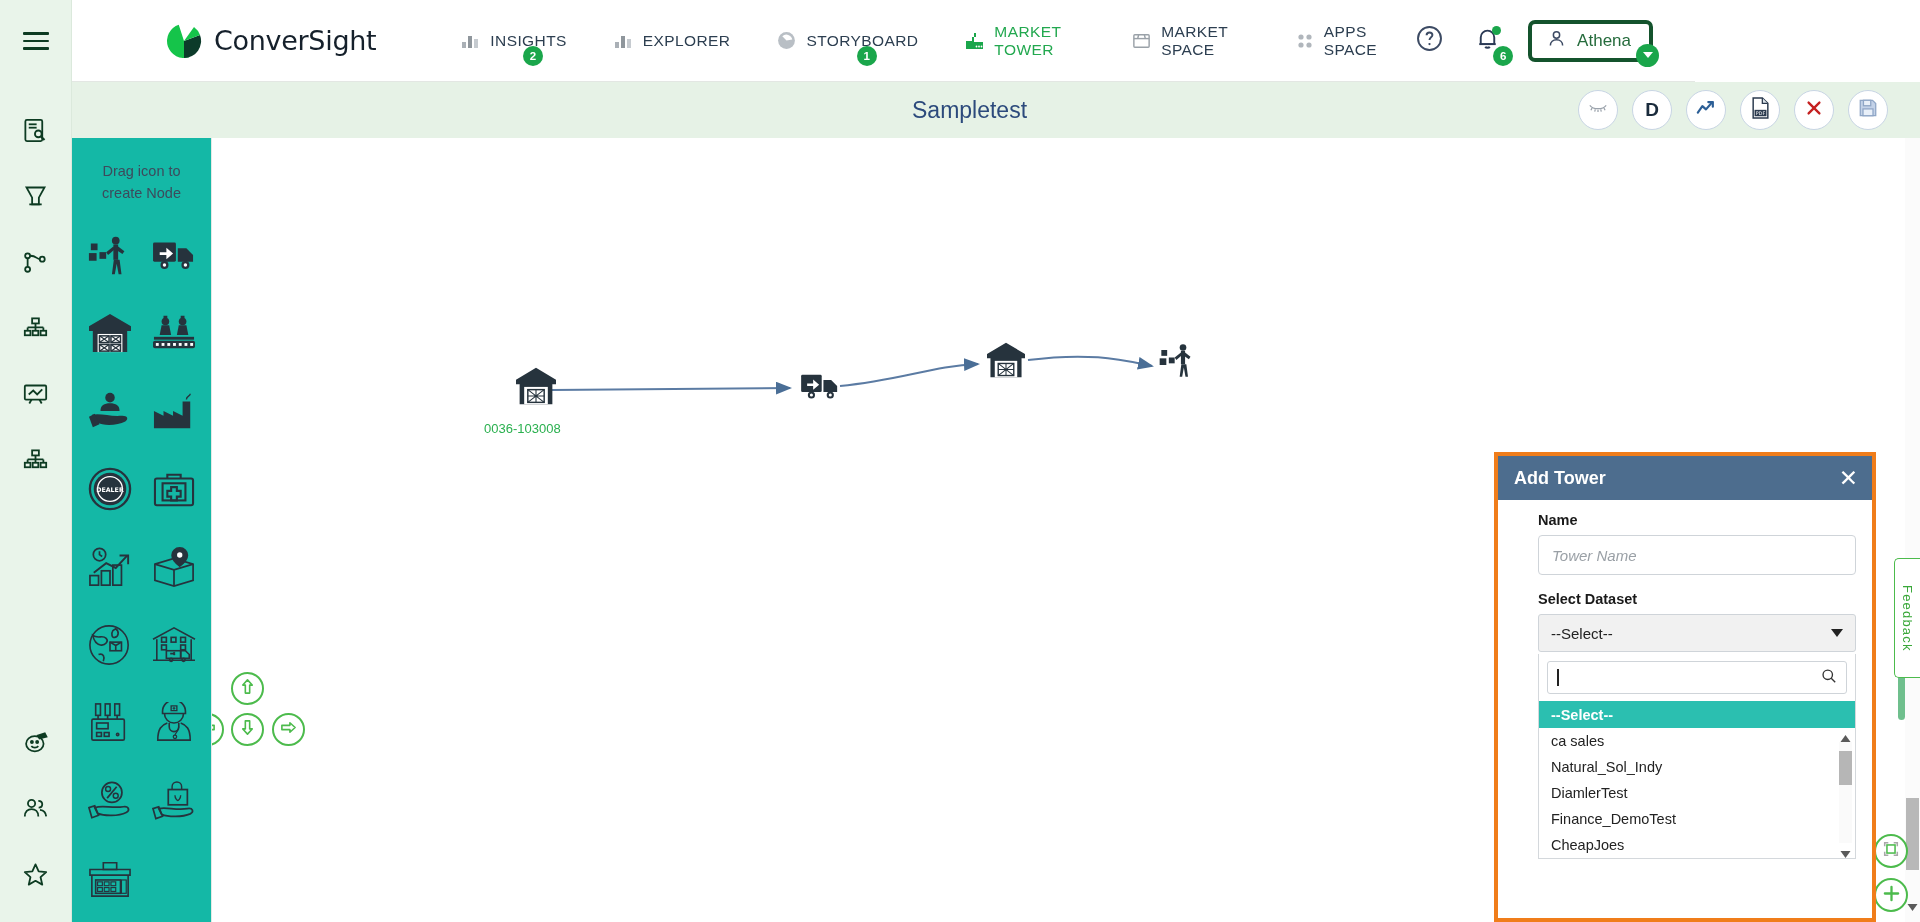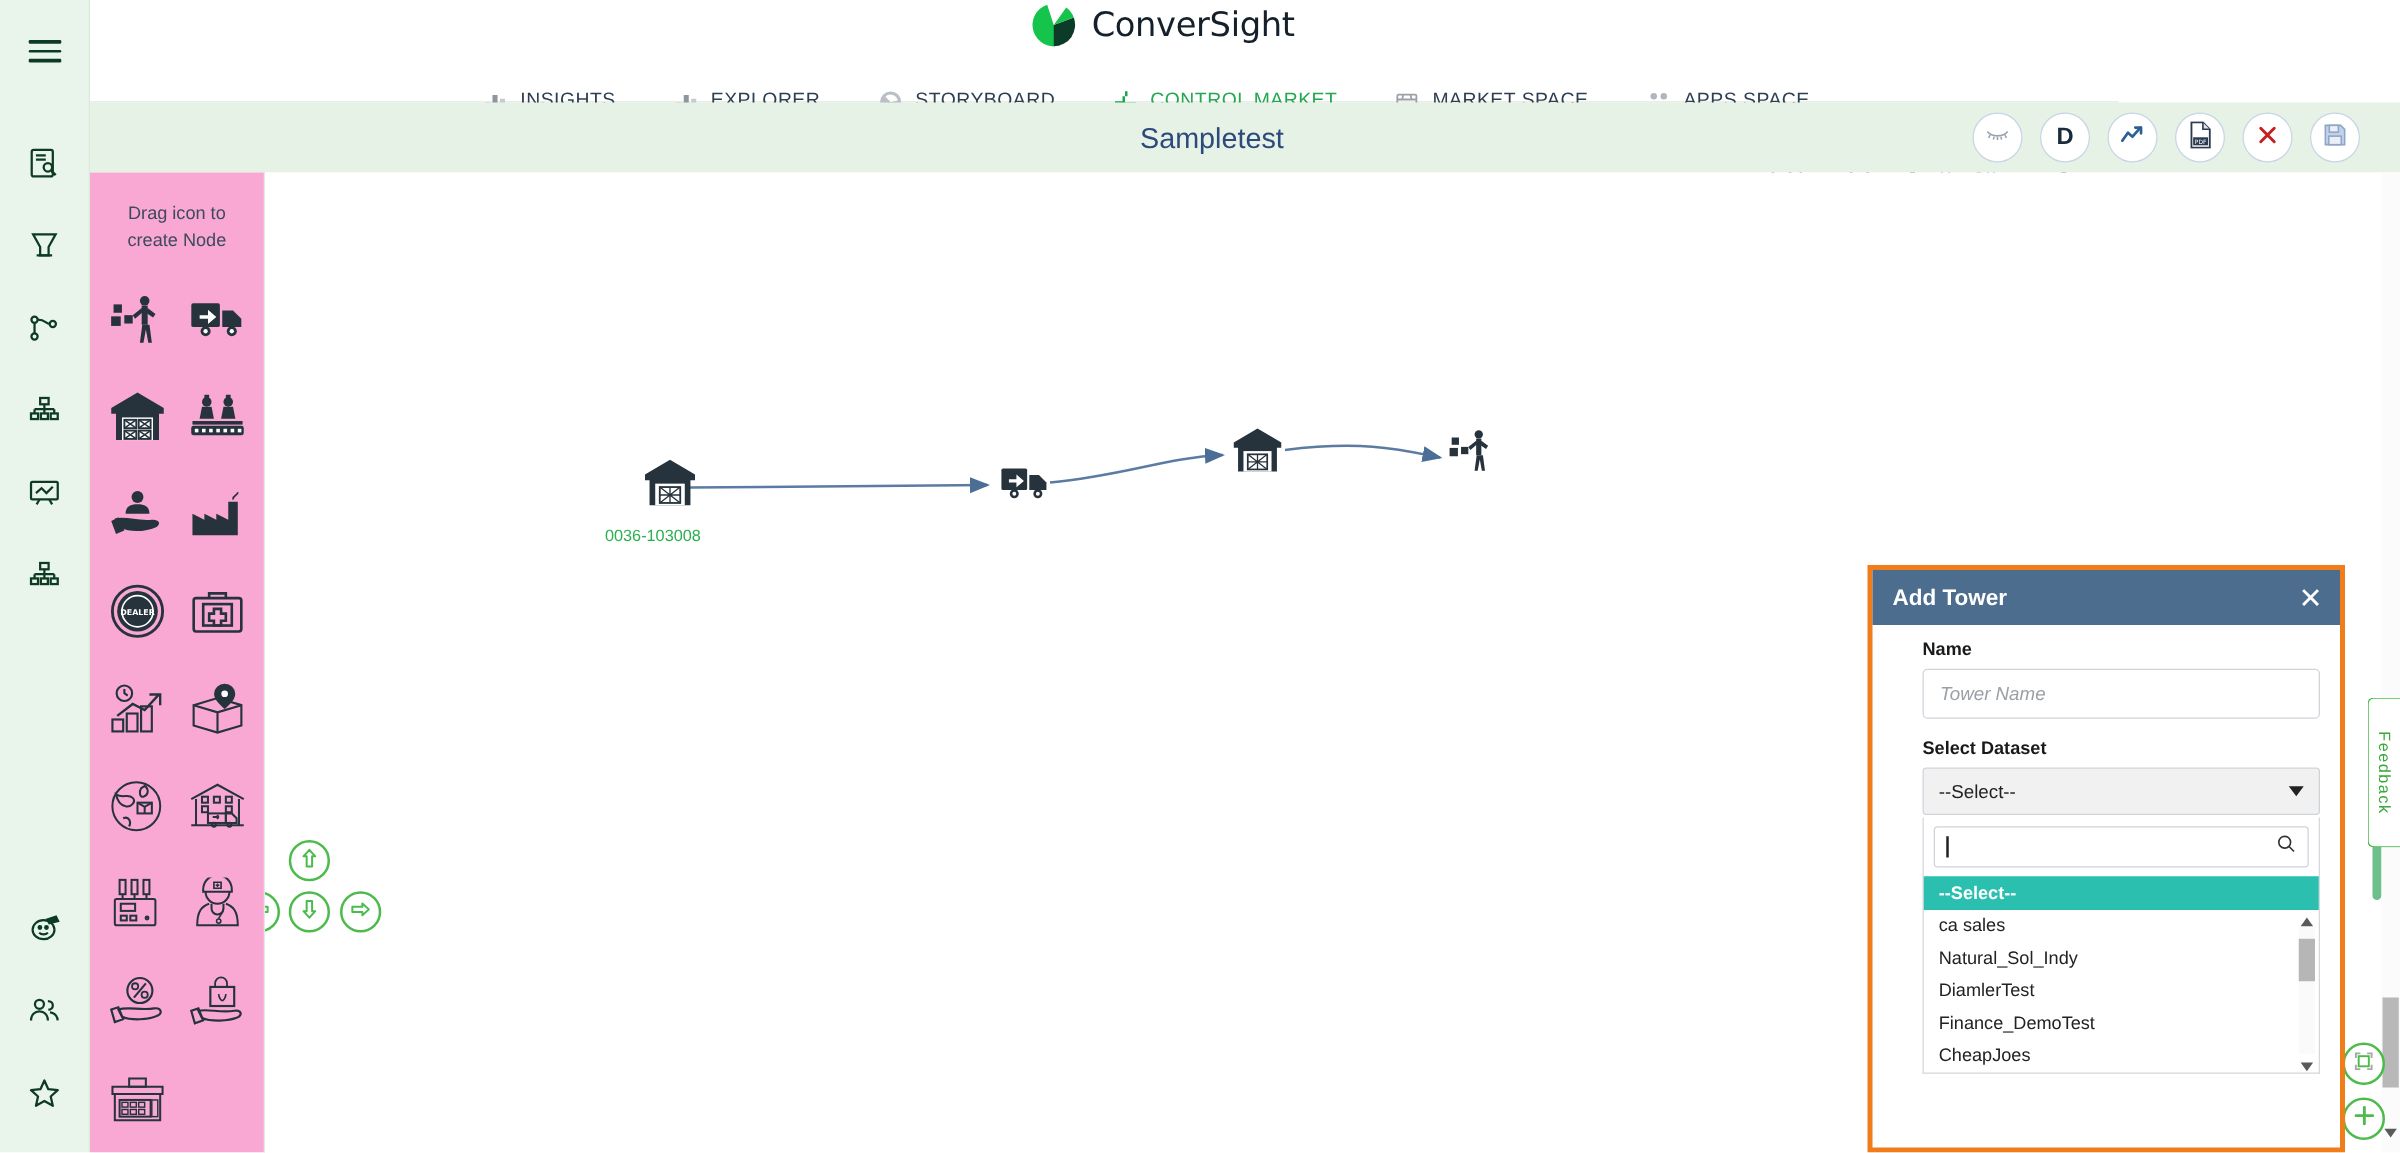--- a/index.html
+++ b/index.html
@@ -27,21 +27,21 @@
   .rail-icons { margin-top: 28px; display: flex; flex-direction: column; align-items: center; gap: 26px; width: 100%; }
   .rail-icon { width: 40px; height: 40px; display: flex; align-items: center; justify-content: center; cursor: pointer; }
   .rail-icon svg { display: block; }
   .rail-spacer { flex: 1; }
   .rail-bottom { display: flex; flex-direction: column; align-items: center; gap: 26px; padding-bottom: 28px; width: 100%; }
 
   
   .header {
     position: absolute; left: 72px; top: 0; width: 1623px; height: 82px;
     background: #fff; border-bottom: 1px solid #e3e7e3;
-    display: flex; align-items: center; flex-direction: column;
+    display: flex; align-items: center;
   }
   .brand { display: flex; align-items: center; margin-left: 92px; cursor: pointer; }
   .brand-logo { width: 40px; height: 40px; position: relative; margin-right: 10px; }
   .brand-name { font-size: 27px; color: #15202b; letter-spacing: -0.3px; font-family: "DejaVu Sans", sans-serif; }
 
   .nav { display: flex; align-items: center; margin-left: 66px; gap: 11px; }
   .nav-item {
     display: flex; align-items: center; gap: 9px;
     padding: 0 17px; height: 82px; position: relative; cursor: pointer;
     font-size: 15.5px; letter-spacing: 0.4px; color: #2c3e50;
@@ -88,21 +88,21 @@
   .round-btn {
     width: 40px; height: 40px; border-radius: 50%;
     border: 1px solid #c8d5e4; background: #fff;
     display: flex; align-items: center; justify-content: center; cursor: pointer;
   }
   .round-btn .lbl-d { font-size: 19px; font-weight: bold; color: #1a2b3c; }
 
   
   .palette {
     position: absolute; left: 72px; top: 138px; width: 140px; height: 784px;
-    background: #f9a8d4; border-right: 1px solid #e4e9e4;
+    background: #14b8a6; border-right: 1px solid #e4e9e4;
     display: flex; flex-direction: column; align-items: center;
   }
   .palette-title {
     margin-top: 22px; width: 110px; text-align: center;
     font-size: 14.5px; color: #3d4a5c; line-height: 22px;
   }
   .palette-grid {
     margin-top: 24px; width: 128px;
     display: grid; grid-template-columns: 1fr 1fr; row-gap: 20px; column-gap: 0px;
     justify-items: center;
@@ -351,21 +351,21 @@
       <div class="nav-item active">
         <span class="nav-ico">
           <svg width="22" height="22" viewBox="0 0 22 22">
             <path d="M3 19 V11 H9 V7 H11 V3 H13 V7 H11 V19 Z" fill="#1aa64b"></path>
             <rect x="11" y="12" width="9" height="7" fill="#1aa64b"></rect>
             <circle cx="13.5" cy="16.5" r="0.9" fill="#fff"></circle>
               <circle cx="16" cy="16.5" r="0.9" fill="#fff"></circle>
               <circle cx="18.5" cy="16.5" r="0.9" fill="#fff"></circle>
           </svg>
         </span>
-        <span>CONTROL MARKET</span>
+        <span>MARKET TOWER</span>
       </div>
       <div class="nav-item">
         <span class="nav-ico">
           <svg width="21" height="21" viewBox="0 0 22 22" fill="none" stroke="#9aa1a8" stroke-width="1.5">
             <rect x="3" y="5" width="16" height="13" rx="1"></rect>
               <path d="M3 9 H19"></path>
               <path d="M8 5 L7 9 M14 5 L15 9"></path>
           </svg>
         </span>
         <span>MARKET SPACE</span>

